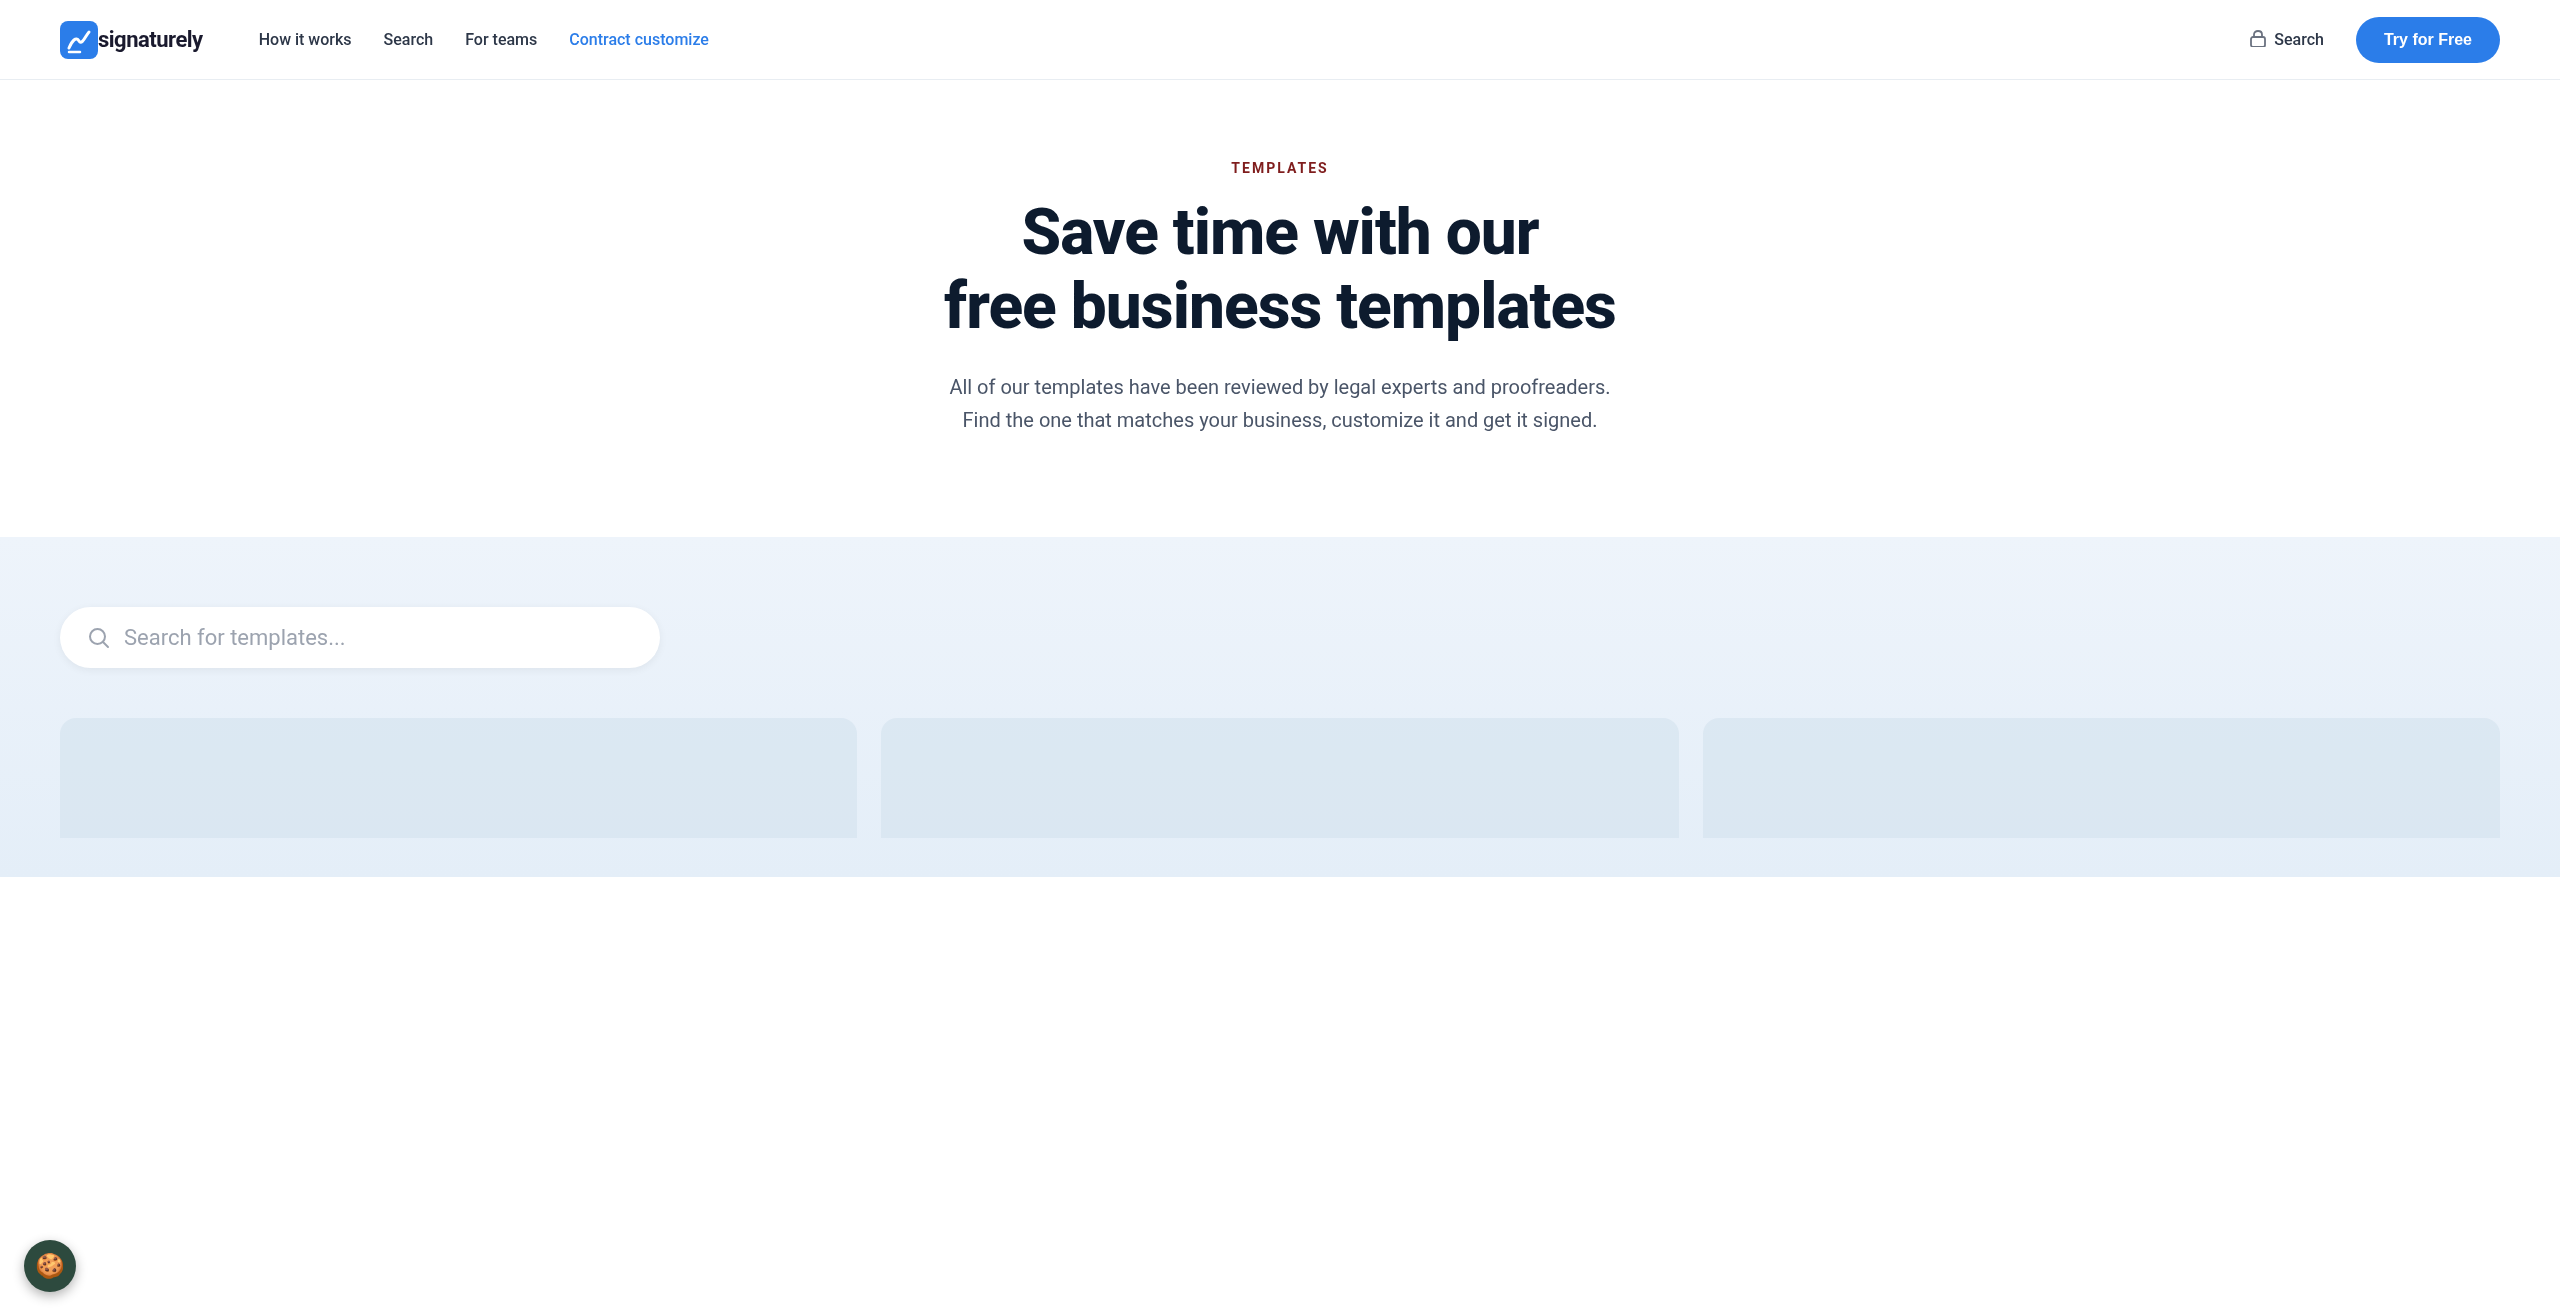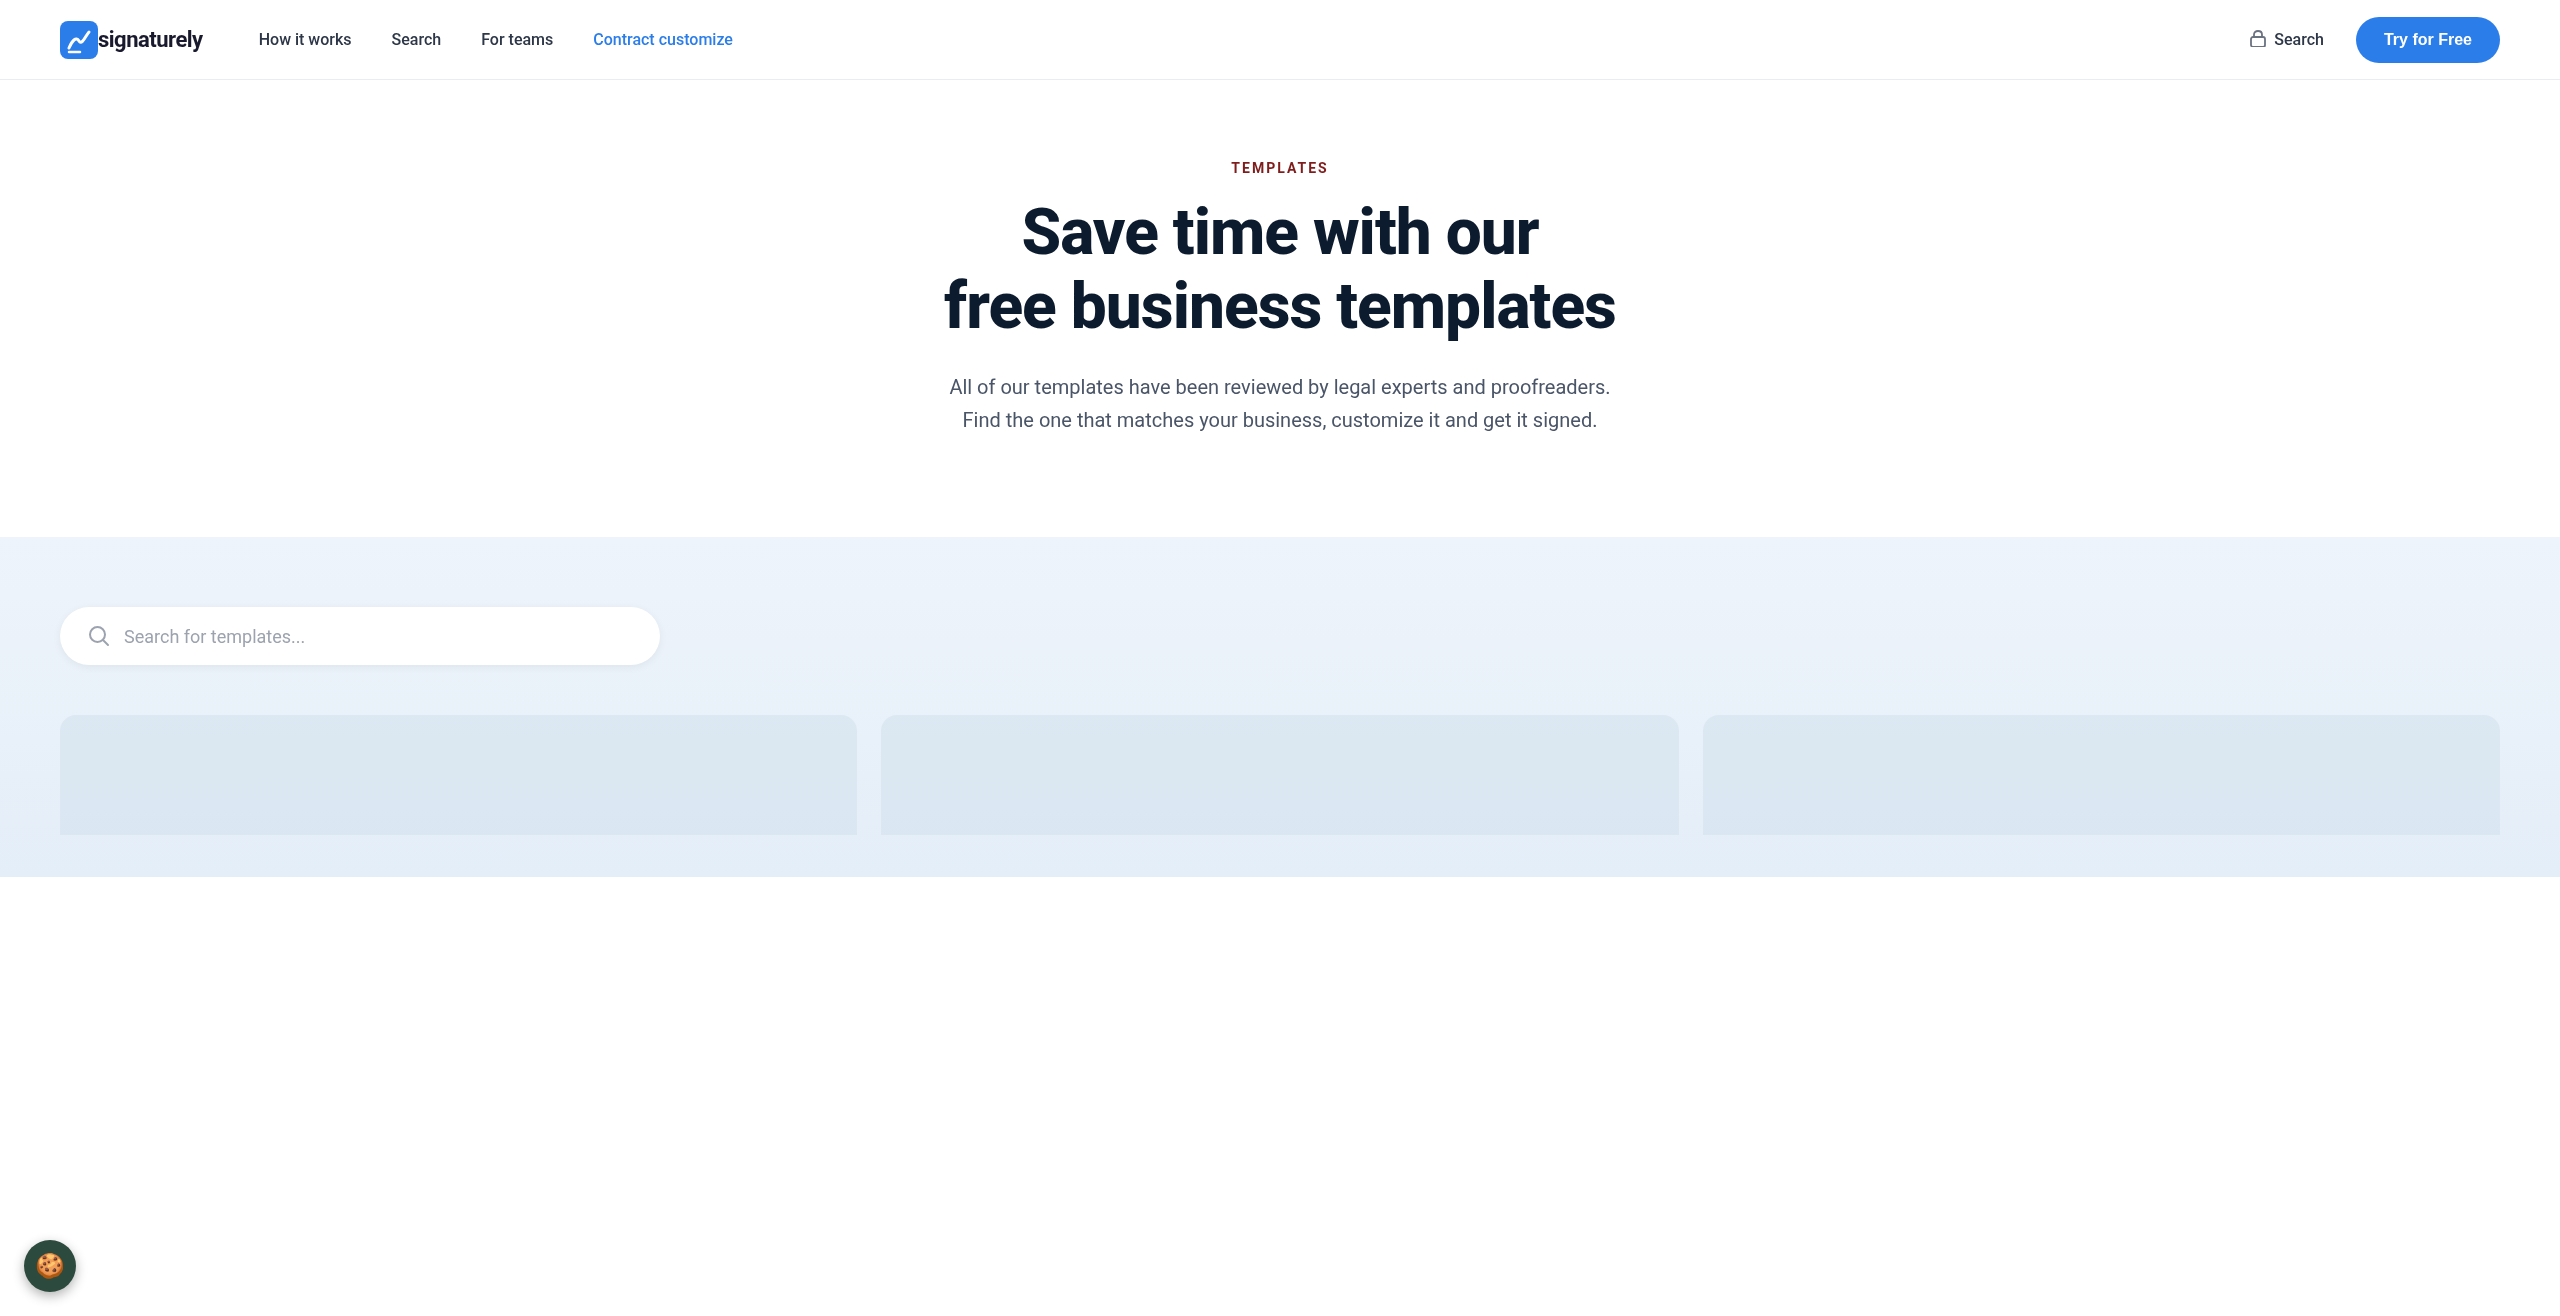--- a/index.html
+++ b/index.html
@@ -49,21 +49,20 @@
     .logo-text {
       font-size: 22px;
       font-weight: 700;
       color: #1a1a2e;
       letter-spacing: -0.5px;
     }
 
     .nav-links {
       display: flex;
       align-items: center;
-      gap: 8px;
     }
 
     .nav-link {
       font-size: 16px;
       font-weight: 500;
       color: #2d3748;
       padding: 8px 16px;
       cursor: pointer;
       text-decoration: none;
       border-radius: 6px;
@@ -163,21 +162,21 @@
       border-radius: 50px;
       padding: 18px 28px;
       gap: 14px;
       box-shadow: 0 2px 8px rgba(0,0,0,0.06);
       max-width: 600px;
     }
 
     .search-bar input {
       border: none;
       outline: none;
-      font-size: 18px;
+      font-size: 22px;
       color: #4a5568;
       background: transparent;
       flex: 1;
       font-family: inherit;
     }
 
     .search-bar input::placeholder {
       color: #9ca3af;
     }
 

